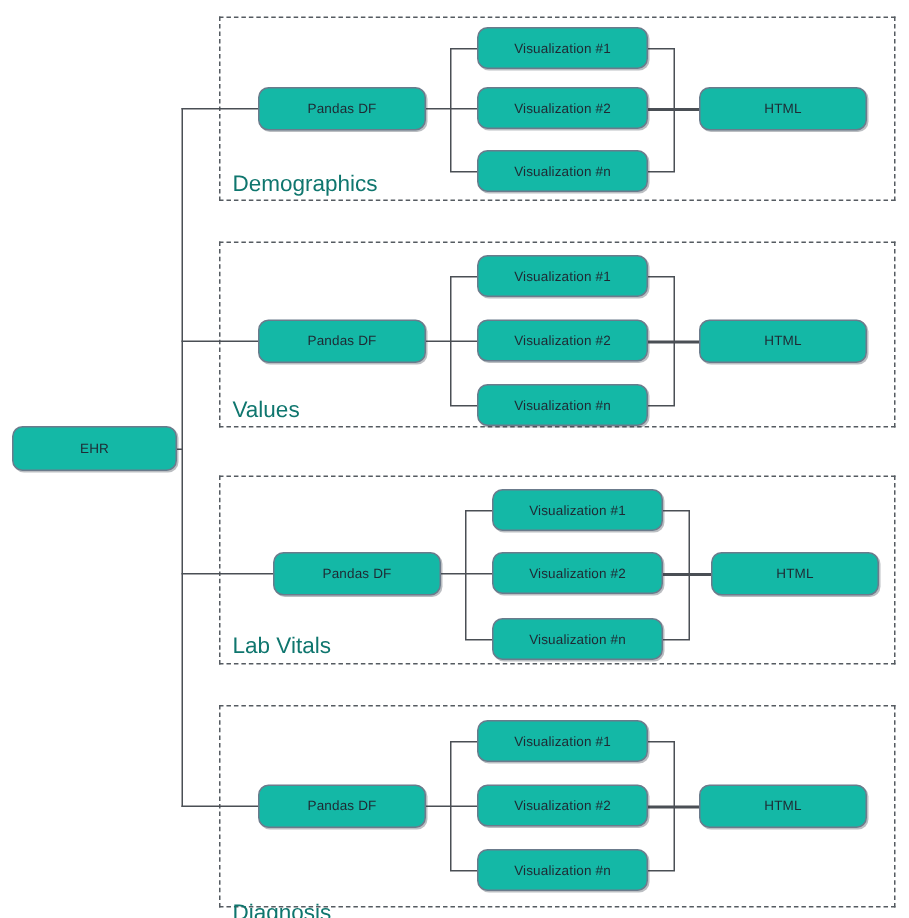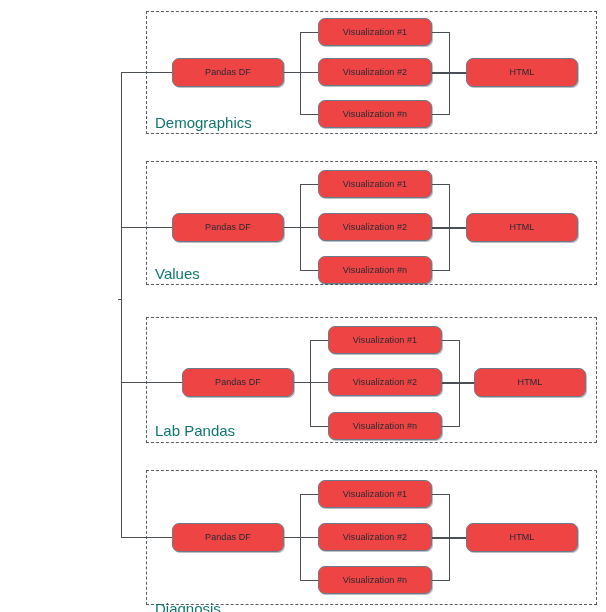--- a/index.html
+++ b/index.html
@@ -16,21 +16,21 @@
     width: 606px;
     height: 612px;
     background: #ffffff;
     overflow: hidden;
   }
 
   
   .node {
     position: absolute;
     box-sizing: border-box;
-    background: #ef4444;
+    background: #14b8a6;
     border: 1px solid #6b7b8c;
     border-radius: 7px;
     display: flex;
     align-items: center;
     justify-content: center;
     color: #1f2933;
     font-size: 9px;
     letter-spacing: 0.1px;
     text-align: center;
     line-height: 1;
@@ -63,20 +63,23 @@
     z-index: 3;
   }
   .line.h { height: 1px; }
   .line.v { width: 1px; }
 </style>
 </head>
 <body>
 
 <div id="canvas">
 
+  <div class="node ehr" style="left:8px; top:284px; width:110px; height:30px;">
+    <span>EHR</span>
+  </div>
 
   <div class="line h" style="left:118px; top:299px; width:4px;"></div>
   <div class="line v" style="left:121px; top:72px; height:466px;"></div>
 
   <div class="group" style="left:146px; top:11px; width:451px; height:123px;"></div>
 
   <div class="line h" style="left:121px; top:72px; width:52px;"></div>
 
   <div class="node" style="left:172px; top:58px; width:112px; height:29px;">
     <span>Pandas DF</span>
@@ -167,21 +170,21 @@
 
   <div class="line h" style="left:442px; top:340px; width:18px;"></div>
   <div class="line h" style="left:442px; top:426px; width:18px;"></div>
   <div class="line v" style="left:459px; top:340px; height:86px;"></div>
   <div class="line h" style="left:442px; top:382px; width:32px; height:2px;"></div>
 
   <div class="node" style="left:474px; top:368px; width:112px; height:29px;">
     <span>HTML</span>
   </div>
 
-  <div class="group-label" style="left:155px; top:423px;">Lab Pandas</div>
+  <div class="group-label" style="left:155px; top:423px;">Lab Vitals</div>
 
   <div class="group" style="left:146px; top:470px; width:451px; height:135px;"></div>
 
   <div class="line h" style="left:121px; top:537px; width:52px;"></div>
 
   <div class="node" style="left:172px; top:523px; width:112px; height:29px;">
     <span>Pandas DF</span>
   </div>
 
   <div class="line h" style="left:284px; top:537px; width:34px;"></div>

